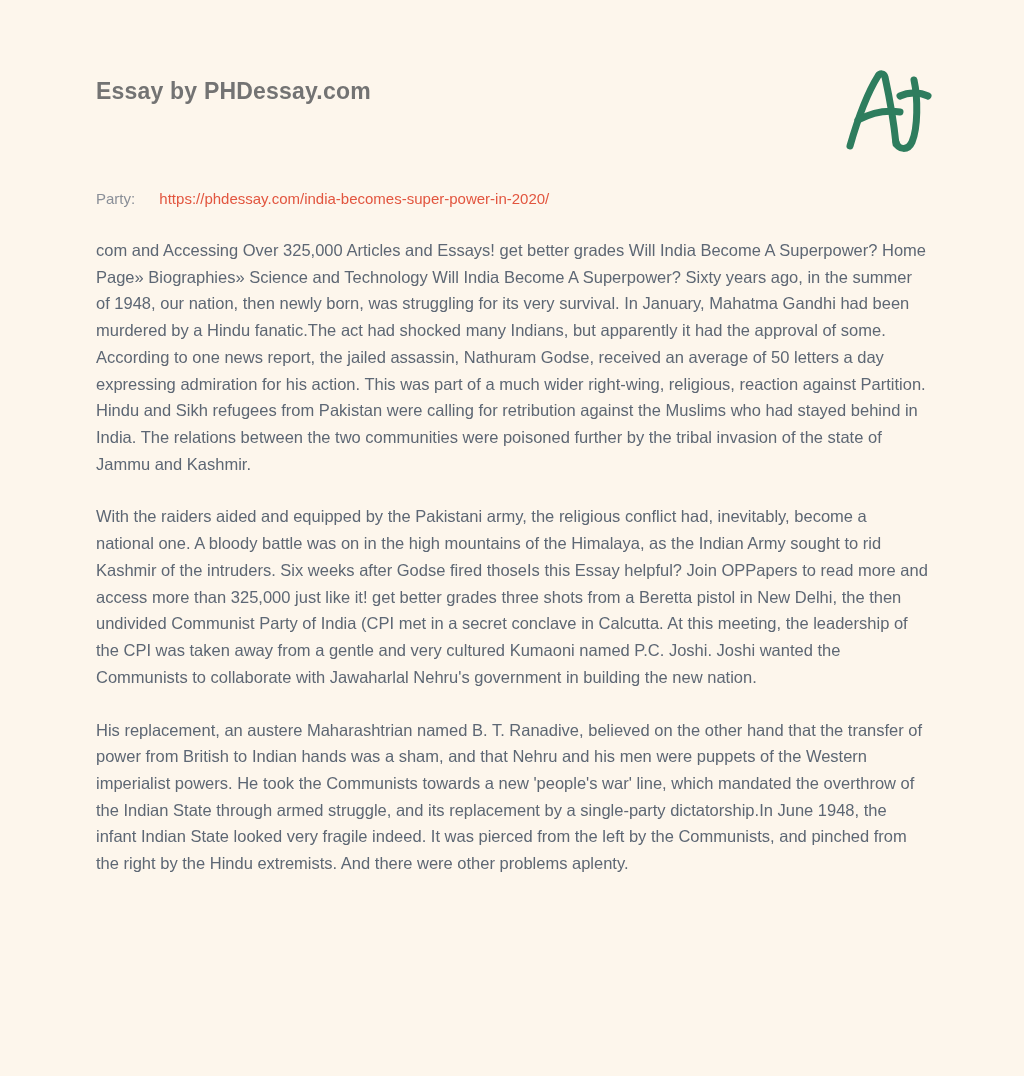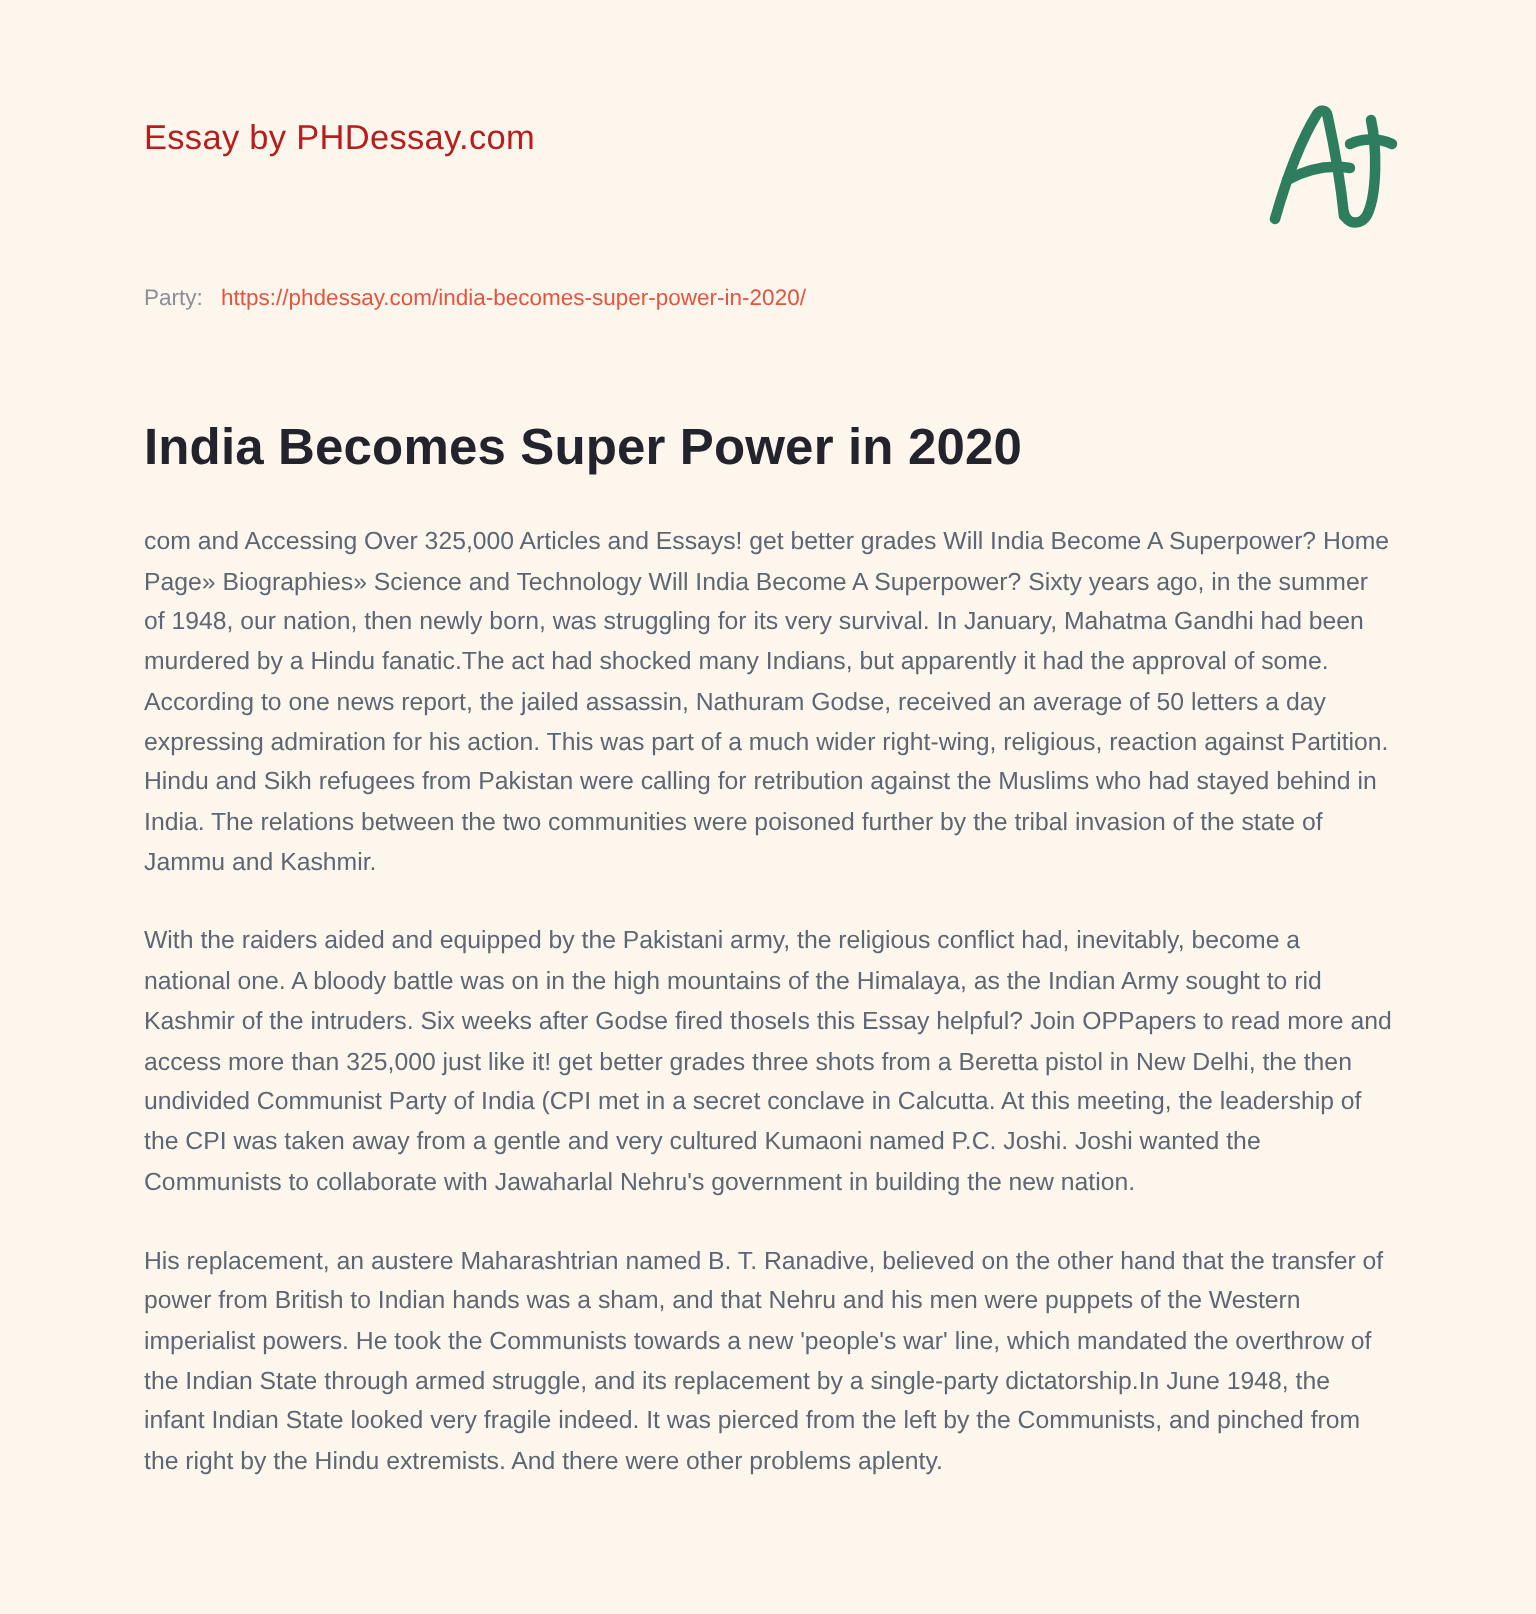--- a/index.html
+++ b/index.html
@@ -16,22 +16,22 @@
   .page {
     padding: 62px 96px 0 96px;
   }
   .header-row {
     display: flex;
     justify-content: space-between;
     align-items: flex-start;
   }
   .brand-title {
     font-size: 23px;
-    font-weight: 400;
-    color: #b91c1c;
+    font-weight: 700;
+    color: #737373;
     letter-spacing: 0.2px;
     padding-top: 16px;
   }
   .logo {
     width: 110px;
     height: 110px;
     display: flex;
     align-items: center;
     justify-content: center;
     margin-right: -10px;
@@ -41,21 +41,21 @@
     margin-top: 22px;
     font-size: 15px;
     color: #8a8f98;
   }
   .source-label {
     color: #8a8f98;
   }
   .source-link {
     color: #e2553f;
     text-decoration: none;
-    margin-left: 8px;
+    margin-left: 20px;
   }
   .doc-title {
     margin-top: 72px;
     font-size: 34px;
     font-weight: 700;
     color: #23232d;
     letter-spacing: 0.1px;
   }
   .essay-body {
     margin-top: 30px;
@@ -86,21 +86,20 @@
         </g>
       </svg>
     </div>
   </div>
 
   <div class="source-line">
     <span class="source-label">Party:</span>
     <a class="source-link" href="#">https://phdessay.com/india-becomes-super-power-in-2020/</a>
   </div>
 
-  <h1 class="doc-title">India Becomes Super Power in 2020</h1>
 
   <div class="essay-body">
       <p>com and Accessing Over 325,000 Articles and Essays! get better grades Will India Become A Superpower? Home Page» Biographies» Science and Technology Will India Become A Superpower? Sixty years ago, in the summer of 1948, our nation, then newly born, was struggling for its very survival. In January, Mahatma Gandhi had been murdered by a Hindu fanatic.The act had shocked many Indians, but apparently it had the approval of some. According to one news report, the jailed assassin, Nathuram Godse, received an average of 50 letters a day expressing admiration for his action. This was part of a much wider right-wing, religious, reaction against Partition. Hindu and Sikh refugees from Pakistan were calling for retribution against the Muslims who had stayed behind in India. The relations between the two communities were poisoned further by the tribal invasion of the state of Jammu and Kashmir.</p>
       <p>With the raiders aided and equipped by the Pakistani army, the religious conflict had, inevitably, become a national one. A bloody battle was on in the high mountains of the Himalaya, as the Indian Army sought to rid Kashmir of the intruders. Six weeks after Godse fired thoseIs this Essay helpful? Join OPPapers to read more and access more than 325,000 just like it! get better grades three shots from a Beretta pistol in New Delhi, the then undivided Communist Party of India (CPI met in a secret conclave in Calcutta. At this meeting, the leadership of the CPI was taken away from a gentle and very cultured Kumaoni named P.C. Joshi. Joshi wanted the Communists to collaborate with Jawaharlal Nehru's government in building the new nation.</p>
       <p>His replacement, an austere Maharashtrian named B. T. Ranadive, believed on the other hand that the transfer of power from British to Indian hands was a sham, and that Nehru and his men were puppets of the Western imperialist powers. He took the Communists towards a new 'people's war' line, which mandated the overthrow of the Indian State through armed struggle, and its replacement by a single-party dictatorship.In June 1948, the infant Indian State looked very fragile indeed. It was pierced from the left by the Communists, and pinched from the right by the Hindu extremists. And there were other problems aplenty.</p>
     </div>
 
 </div>
 
 </body></html>

